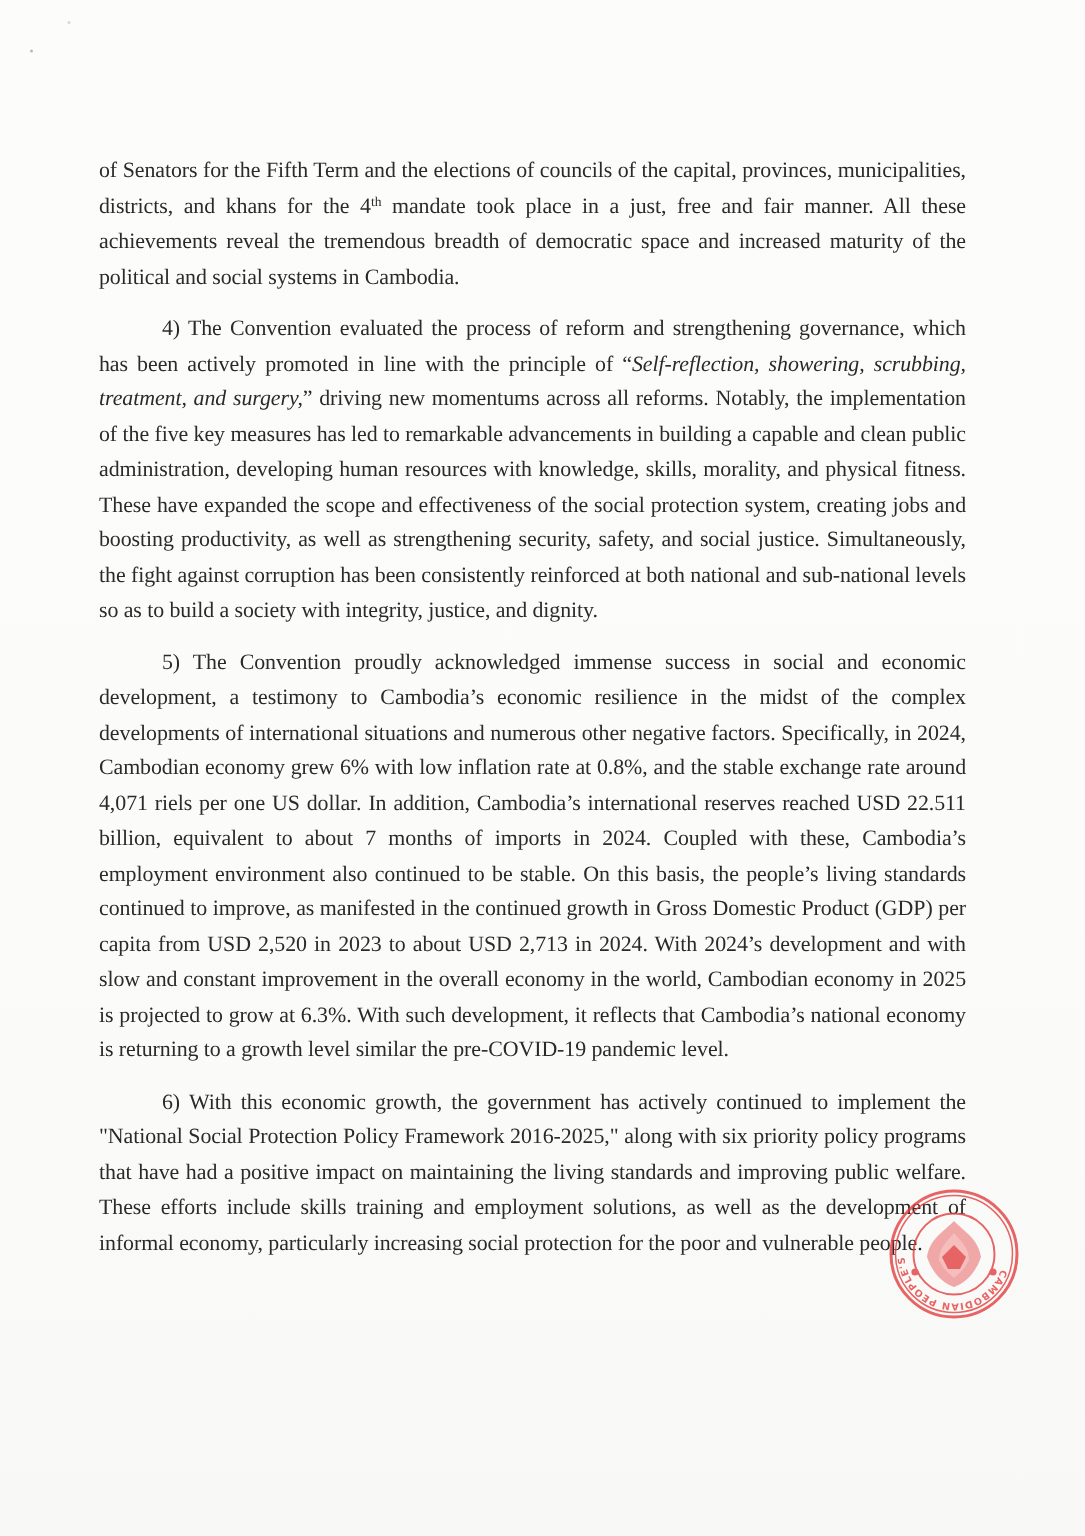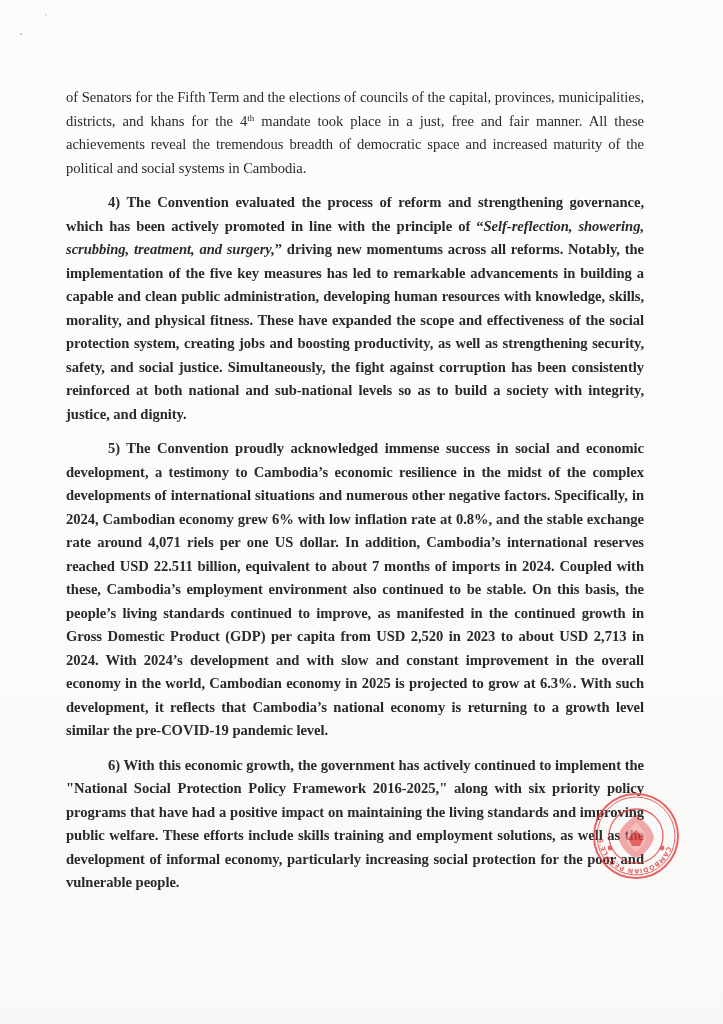--- a/index.html
+++ b/index.html
@@ -10,36 +10,35 @@
     body {
       width: 723px;
       height: 1024px;
       position: relative;
       overflow: hidden;
       background: linear-gradient(180deg, #fcfcfb 0%, #fbfbfa 60%, #f8f8f7 100%);
     }
     .page {
       position: absolute;
       left: 66px;
-      top: 86px;
+      top: 103px;
       width: 578px;
       font-family: "Liberation Serif", serif;
       font-size: 14.6px;
       line-height: 23.5px;
       color: #2a2a2a;
       text-align: justify;
       letter-spacing: -0.05px;
     }
     .para {
       margin: 0 0 11px 0;
       text-indent: 0;
     }
     .para.indent {
       text-indent: 42px;
-      font-weight: bold;
     }
     .para span.it {
       font-style: italic;
     }
     sup {
       font-size: 9px;
       line-height: 0;
       vertical-align: 5px;
     }
     .speck {

